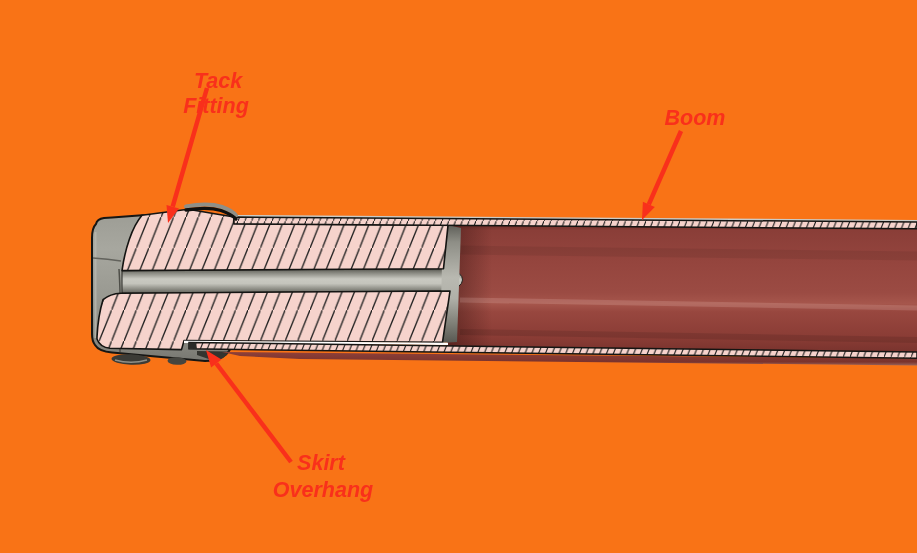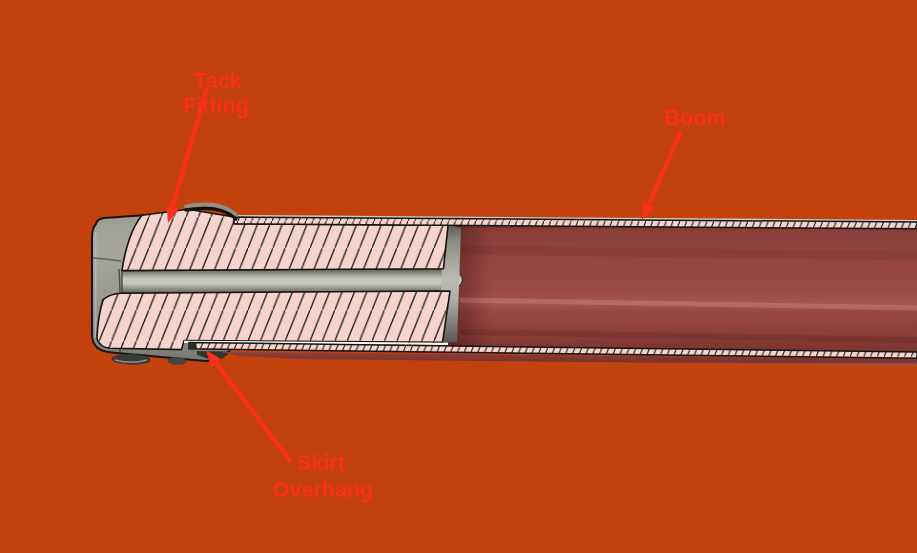--- a/index.html
+++ b/index.html
@@ -1,17 +1,17 @@
 <!DOCTYPE html>
 <html><head>
 <meta charset="utf-8">
 <style>
   html,body{margin:0;padding:0;background:#ffffff;}
-  .stage{position:relative;width:917px;height:553px;background:#c2410c;overflow:hidden;
-         font-family:"Liberation Sans", sans-serif;}
+  .stage{position:relative;width:917px;height:553px;background:#f97316;overflow:hidden;
+         font-family:"Liberation Sans", sans-serif;font-style:italic;}
   .stage svg{display:block;}
   text.ann{font-family:"Liberation Sans", sans-serif;font-weight:bold;font-size:21.5px;
            fill:#f9301b;text-anchor:middle;}
 </style>
 </head>
 <body>
 
 <div class="stage">
 <svg width="917" height="553" viewBox="0 0 917 553" xmlns="http://www.w3.org/2000/svg">
   <defs>

